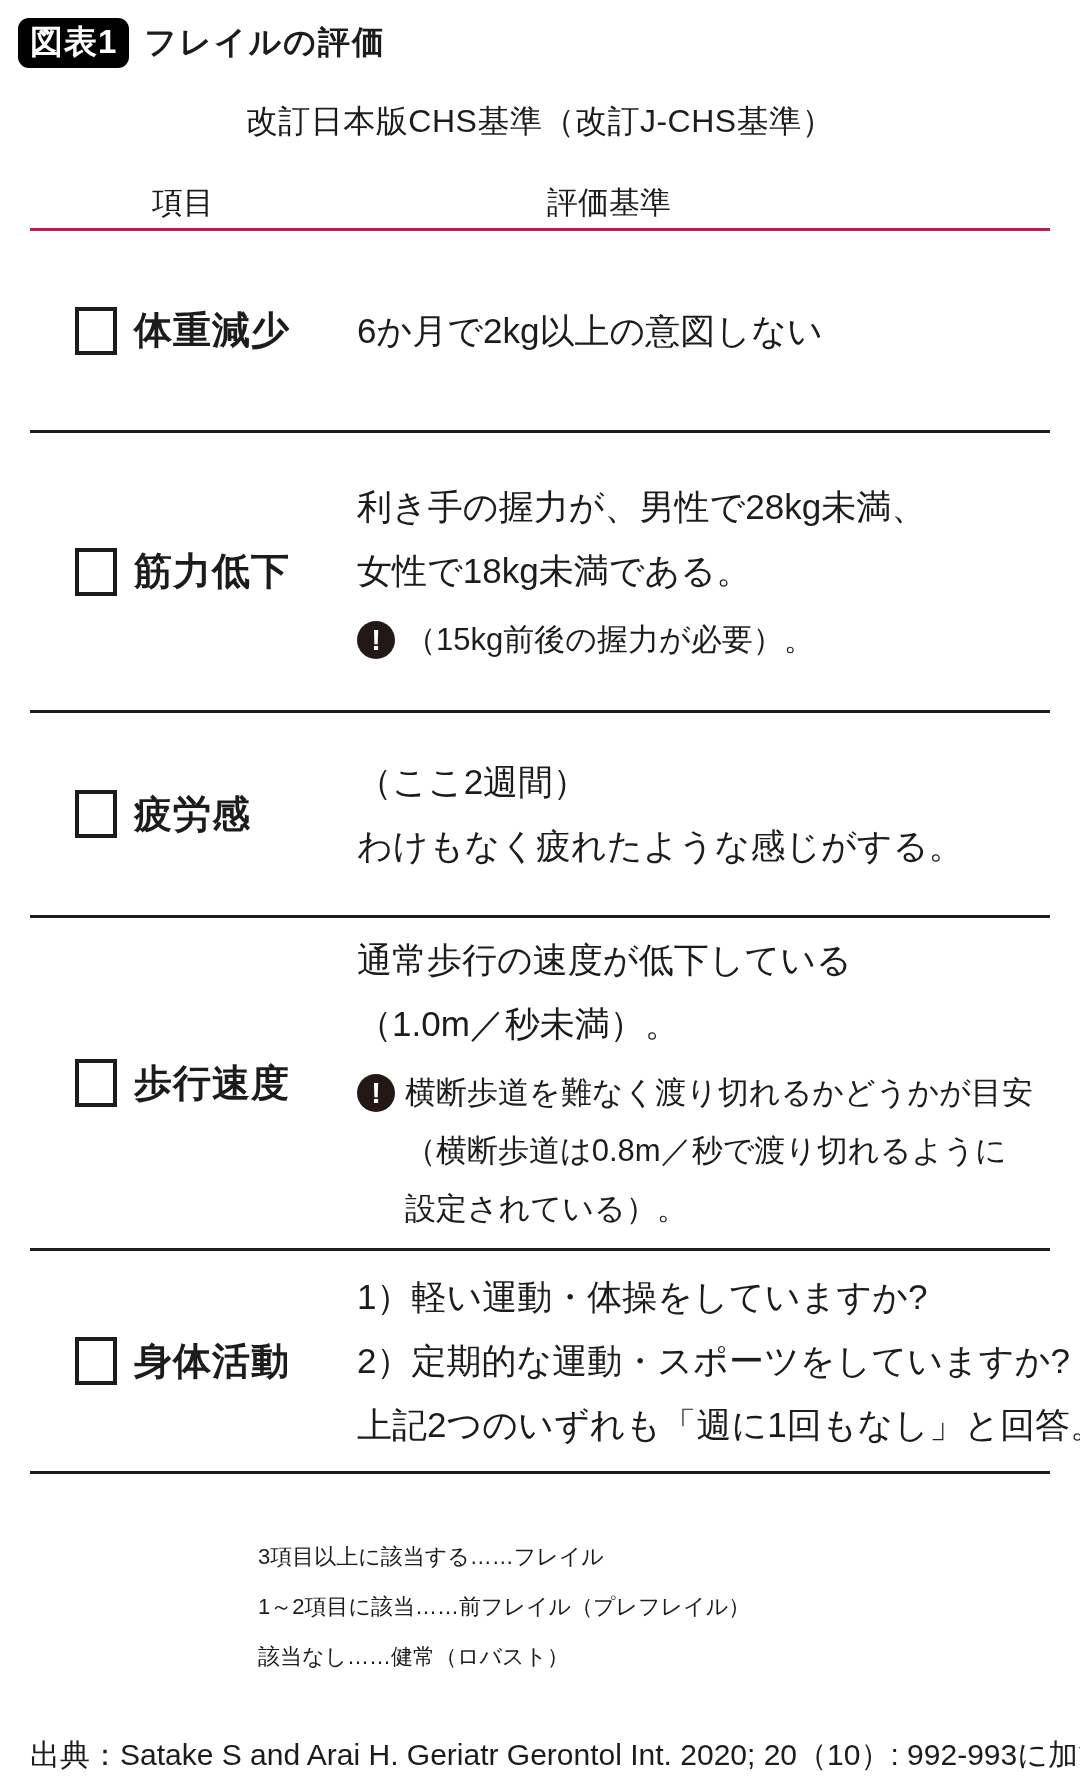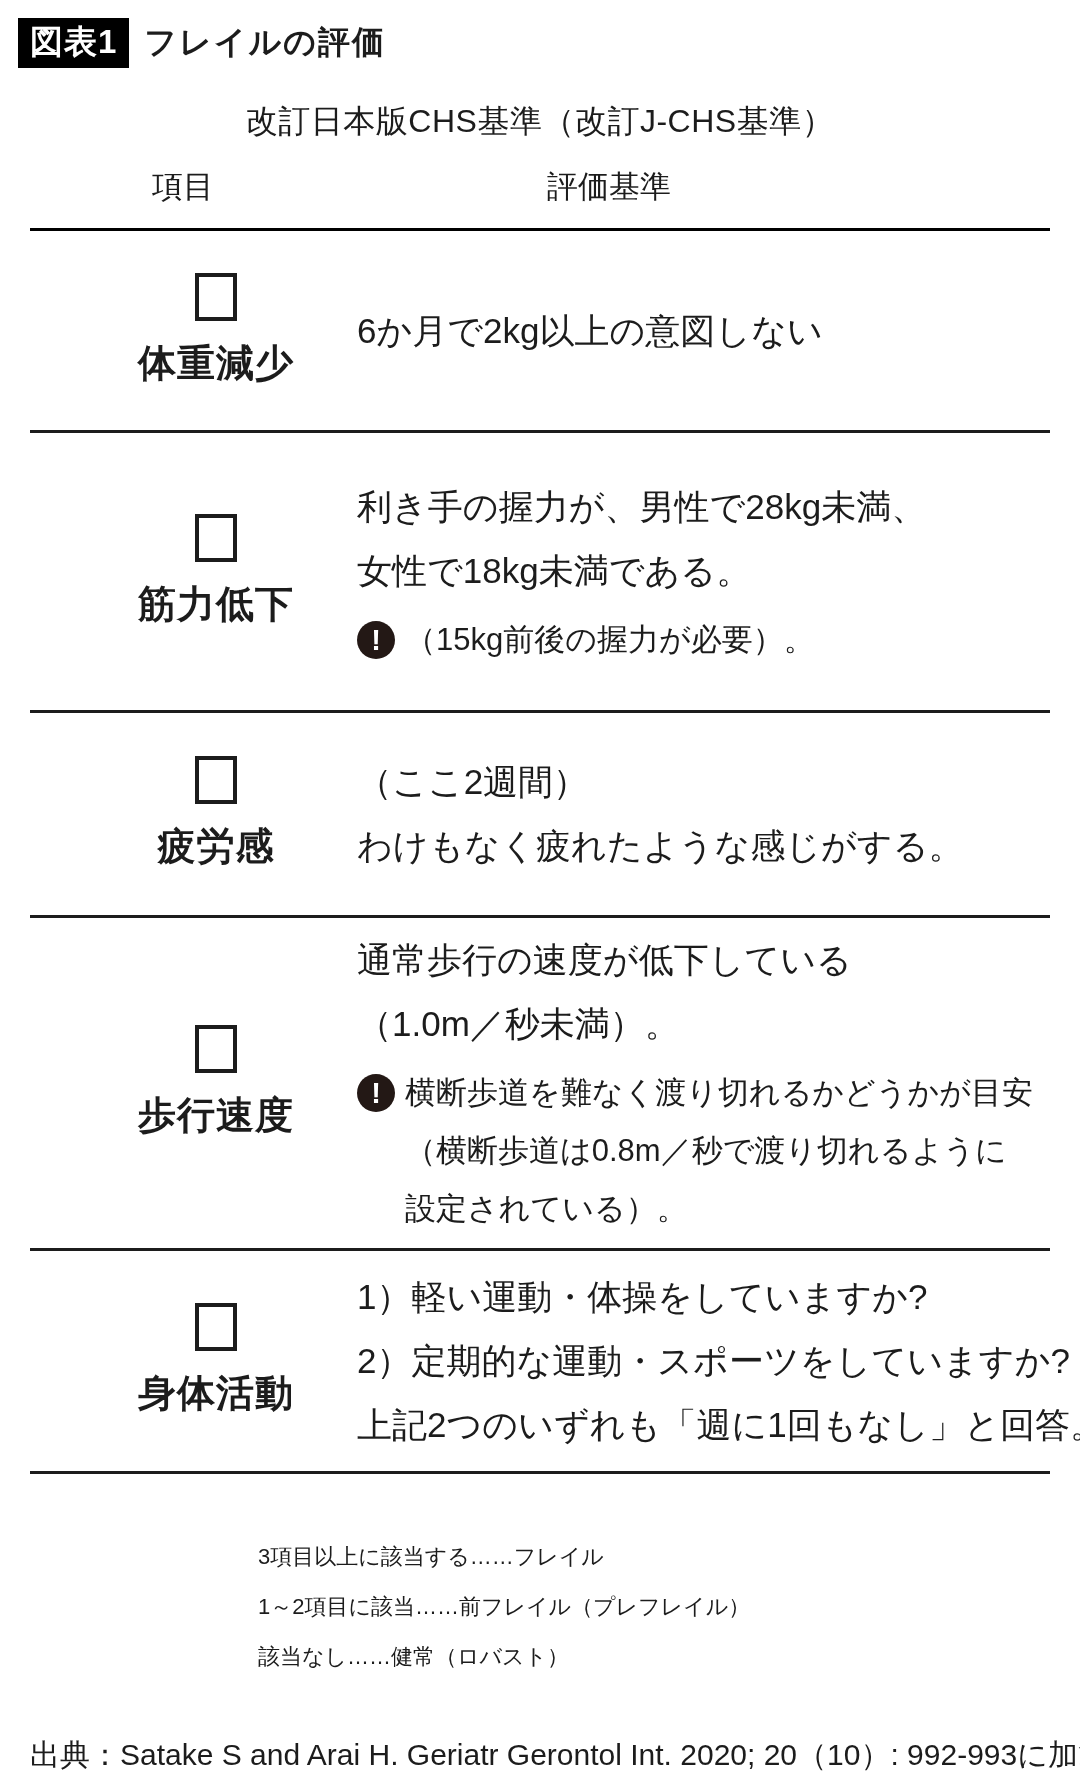--- a/index.html
+++ b/index.html
@@ -6,46 +6,46 @@
   html,body { background:#ffffff; }
   body {
     width:1080px; height:1782px; overflow:hidden; position:relative;
     color:#1c1c1c;
     font-family:"Liberation Sans", sans-serif;
   }
   
   .fig-header { display:flex; align-items:center; gap:15px; padding:18px 0 0 18px; }
   .fig-tag {
     background:#000000; color:#ffffff; font-weight:700; font-size:33px;
-    line-height:1.1; padding:6px 12px 8px; letter-spacing:1px;
+    line-height:1.1; padding:6px 12px 8px; letter-spacing:1px;border-radius:11px;
   }
   .fig-title { font-size:32px; font-weight:700; letter-spacing:2px; }
   .subtitle { margin-top:32px; text-align:center; font-size:32px; letter-spacing:0.5px; }
 
   
   .chs-table { margin:0 30px; }
   .thead {
     display:grid; grid-template-columns:327px 1fr; align-items:end;
-    height:87px; padding-bottom:20px; font-size:31px;
-    border-bottom:3px solid #000000;
+    height:87px; padding-bottom:4px; font-size:31px;
+    border-bottom:3px solid #be185d;
   }
   .th-item { padding-left:122px; }
   .th-criteria { padding-left:190px; }
 
   .row {
     display:grid; grid-template-columns:327px 1fr; align-items:center;
     border-bottom:3px solid #1c1c1c;
   }
   .row-0 { min-height:202px; }
   .row-1 { min-height:280px; }
   .row-2 { min-height:205px; }
   .row-3 { min-height:318px; }
   .row-4 { min-height:223px; }
 
-  .item-cell { display:flex; align-items:center; gap:17px; padding-left:45px;flex-direction:column; }
+  .item-cell { display:flex; align-items:center; gap:17px; padding-left:45px; }
   .checkbox {
     width:42px; height:48px; border:4px solid #1c1c1c; background:#ffffff;
     flex:none; cursor:pointer;
   }
   .item-label { font-size:38px; font-weight:700; letter-spacing:1px; }
 
   .criteria-cell { font-size:35px; line-height:64px; padding:10px 0; white-space:nowrap; }
   .note { display:flex; align-items:flex-start; gap:10px; margin-top:8px; }
   .note-icon {
     width:38px; height:38px; border-radius:50%; background:#231815; color:#ffffff;

